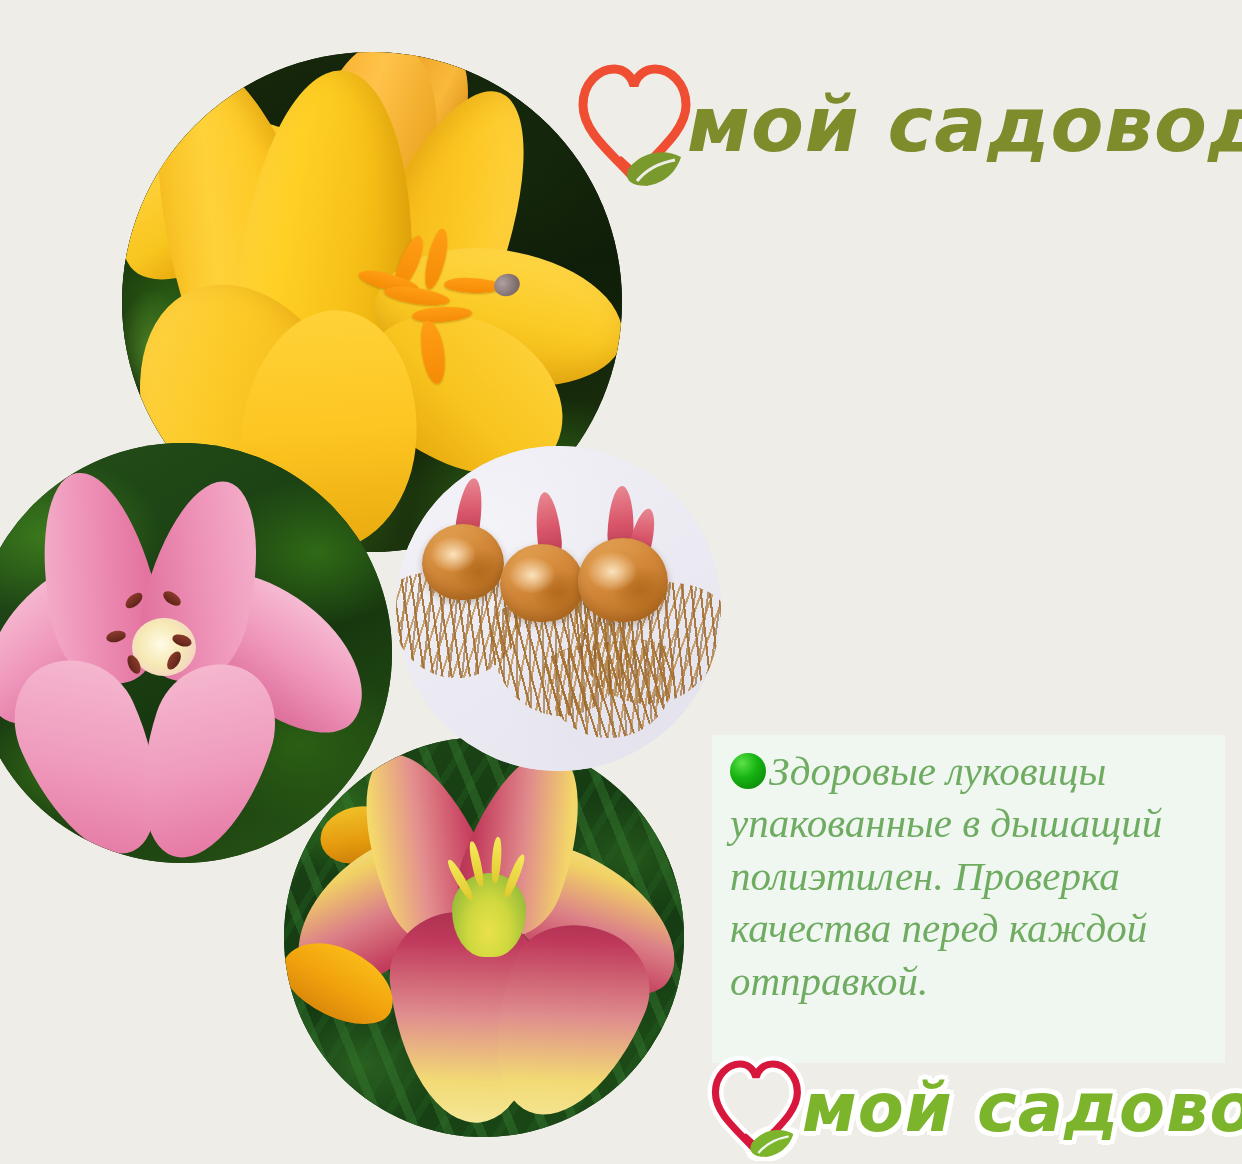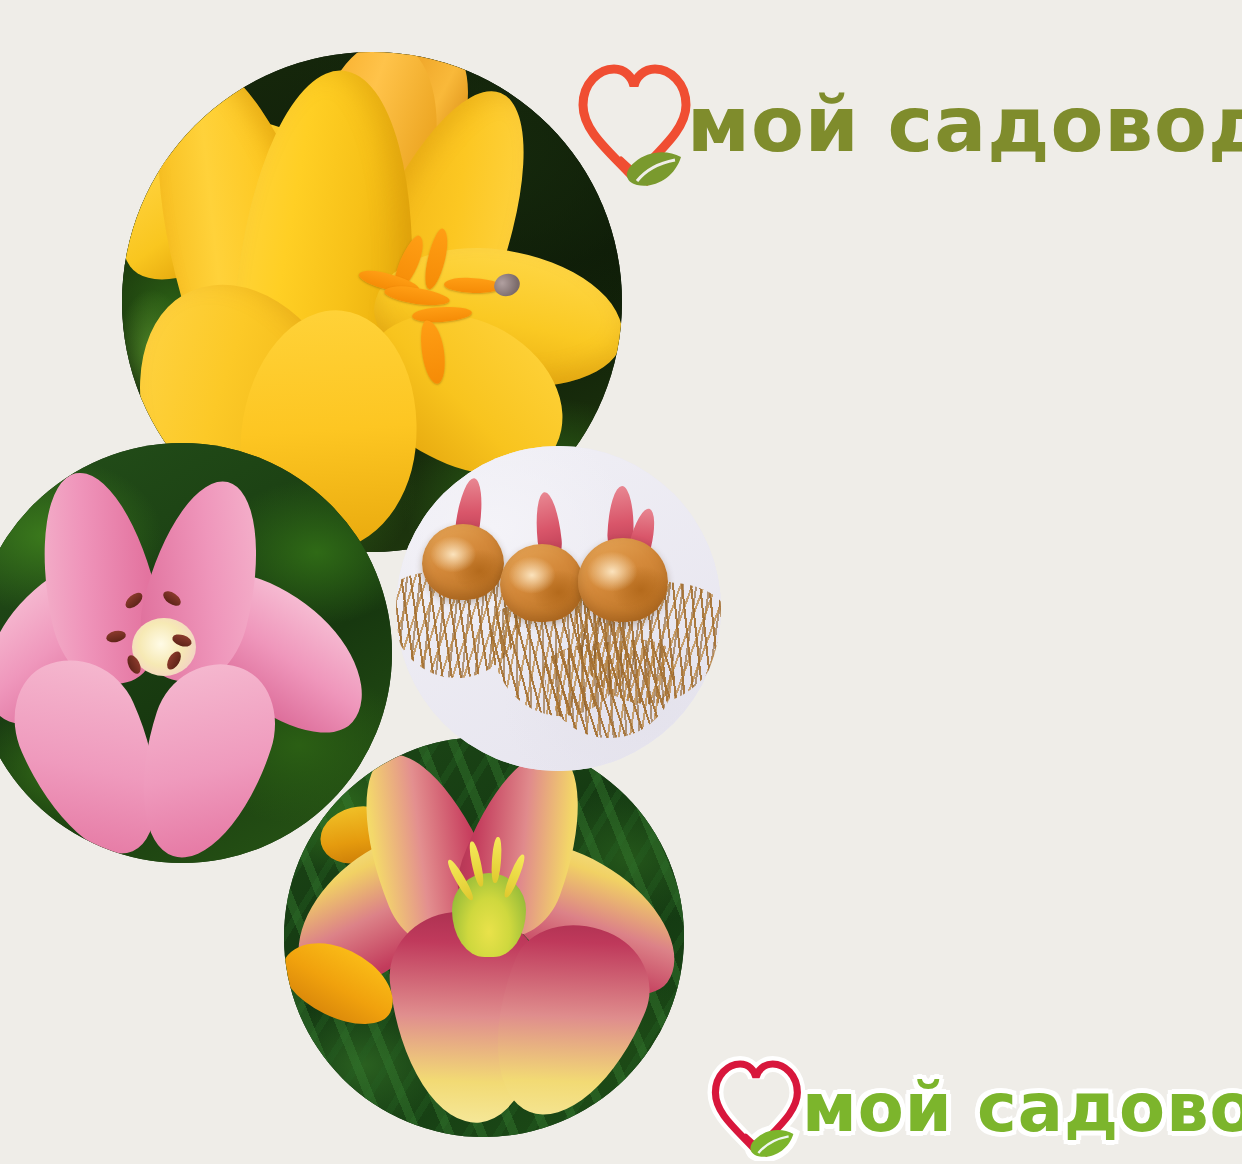--- a/index.html
+++ b/index.html
@@ -7,20 +7,21 @@
     padding: 0;
     background: #efede8;
   }
   #canvas {
     position: relative;
     width: 1242px;
     height: 1164px;
     background: #efede8;
     overflow: hidden;
     font-family: "Liberation Serif", serif;
+    font-style: italic;
   }
 
   
   .photo-circle {
     position: absolute;
     border-radius: 50%;
     overflow: hidden;
   }
 
   
@@ -486,20 +487,23 @@
     <svg id="logo-top-mark" viewBox="0 0 118 132">
       <path d="M58 118 C34 92 8 72 8 46 C8 24 24 10 39 10 C50 10 57 18 59 27 C61 18 69 10 80 10 C95 10 111 24 111 46 C111 70 86 90 62 116" fill="none" stroke="#f04e32" stroke-width="9" stroke-linecap="round"></path>
       <path d="M46 100 L72 124" stroke="#f04e32" stroke-width="5" stroke-linecap="round" fill="none"></path>
       <path d="M60 103 C72 92 92 90 106 98 C100 118 80 130 62 126 C50 123 48 112 60 103 Z" fill="#7a9a2e"></path>
       <path d="M62 122 C70 112 84 104 100 101" stroke="#efede8" stroke-width="3" fill="none"></path>
     </svg>
     <div id="logo-top-text">мой садовод</div>
   </div>
 
 
+  <div id="healthy-box">
+    <div id="healthy-text"><span class="bullet-green"></span><span>Здоровые луковицы упакованные в дышащий полиэтилен. Проверка качества перед каждой отправкой.</span></div>
+  </div>
 
   <div id="logo-bottom">
     <svg id="logo-bottom-mark" viewBox="0 0 118 132">
       <path d="M58 118 C34 92 8 72 8 46 C8 24 24 10 39 10 C50 10 57 18 59 27 C61 18 69 10 80 10 C95 10 111 24 111 46 C111 70 86 90 62 116" fill="none" stroke="#ffffff" stroke-width="20" stroke-linecap="round"></path>
       <path d="M60 103 C72 92 92 90 106 98 C100 118 80 130 62 126 C50 123 48 112 60 103 Z" fill="none" stroke="#ffffff" stroke-width="14"></path>
       <path d="M58 118 C34 92 8 72 8 46 C8 24 24 10 39 10 C50 10 57 18 59 27 C61 18 69 10 80 10 C95 10 111 24 111 46 C111 70 86 90 62 116" fill="none" stroke="#d8173c" stroke-width="9" stroke-linecap="round"></path>
       <path d="M46 100 L72 124" stroke="#d8173c" stroke-width="5" stroke-linecap="round" fill="none"></path>
       <path d="M60 103 C72 92 92 90 106 98 C100 118 80 130 62 126 C50 123 48 112 60 103 Z" fill="#7cb52c"></path>
       <path d="M62 122 C70 112 84 104 100 101" stroke="#eff7f0" stroke-width="3" fill="none"></path>
     </svg>

